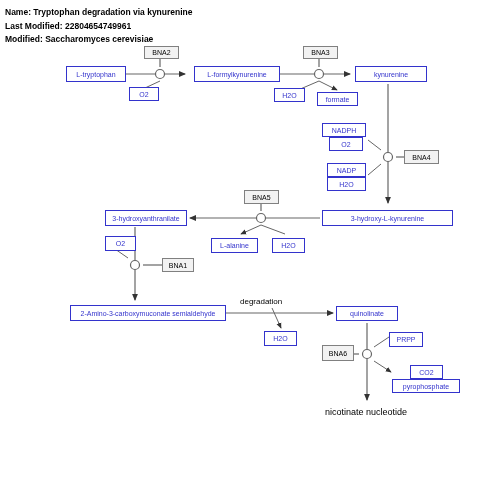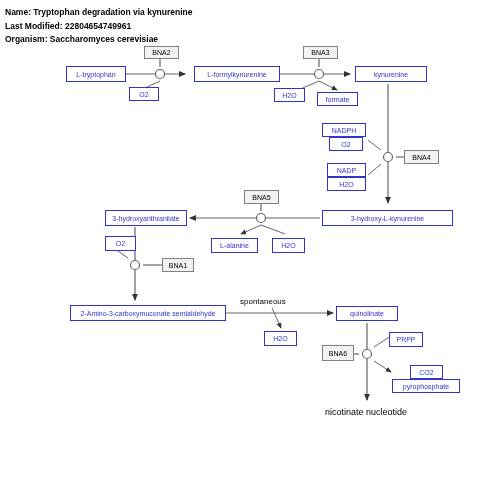--- a/index.html
+++ b/index.html
@@ -112,21 +112,21 @@
       <circle cx="319" cy="74" r="4.5"></circle>
       <circle cx="388" cy="157" r="4.5"></circle>
       <circle cx="261" cy="218" r="4.5"></circle>
       <circle cx="135" cy="265" r="4.5"></circle>
       <circle cx="367" cy="354" r="4.5"></circle>
     </g>
   </svg>
 
   <div class="hdr" style="left:5px;top:7px;">Name: Tryptophan degradation via kynurenine</div>
   <div class="hdr" style="left:5px;top:21px;">Last Modified: 22804654749961</div>
-  <div class="hdr" style="left:5px;top:34px;">Organism: Saccharomyces cerevisiae</div>
+  <div class="hdr" style="left:5px;top:34px;">Modified: Saccharomyces cerevisiae</div>
 
   <div class="enz" style="left:144px;top:46px;width:35px;height:13px;">BNA2</div>
   <div class="enz" style="left:303px;top:46px;width:35px;height:13px;">BNA3</div>
   <div class="enz" style="left:404px;top:150px;width:35px;height:14px;">BNA4</div>
   <div class="enz" style="left:244px;top:190px;width:35px;height:14px;">BNA5</div>
   <div class="enz" style="left:162px;top:258px;width:32px;height:14px;">BNA1</div>
   <div class="enz" style="left:322px;top:345px;width:32px;height:16px;">BNA6</div>
 
   <div class="met" style="left:66px;top:66px;width:60px;height:16px;">L-tryptophan</div>
   <div class="met" style="left:129px;top:87px;width:30px;height:14px;">O2</div>
@@ -151,16 +151,16 @@
   <div class="met" style="left:105px;top:236px;width:31px;height:15px;">O2</div>
 
   <div class="met" style="left:70px;top:305px;width:156px;height:16px;">2-Amino-3-carboxymuconate semialdehyde</div>
   <div class="met" style="left:264px;top:331px;width:33px;height:15px;">H2O</div>
 
   <div class="met" style="left:336px;top:306px;width:62px;height:15px;">quinolinate</div>
   <div class="met" style="left:389px;top:332px;width:34px;height:15px;">PRPP</div>
   <div class="met" style="left:410px;top:365px;width:33px;height:14px;">CO2</div>
   <div class="met" style="left:392px;top:379px;width:68px;height:14px;">pyrophosphate</div>
 
-  <div class="plain" style="left:240px;top:297px;">spontaneous</div>
+  <div class="plain" style="left:240px;top:297px;">degradation</div>
   <div class="plain big" style="left:325px;top:407px;">nicotinate nucleotide</div>
 
 </div>
 
 </body></html>

